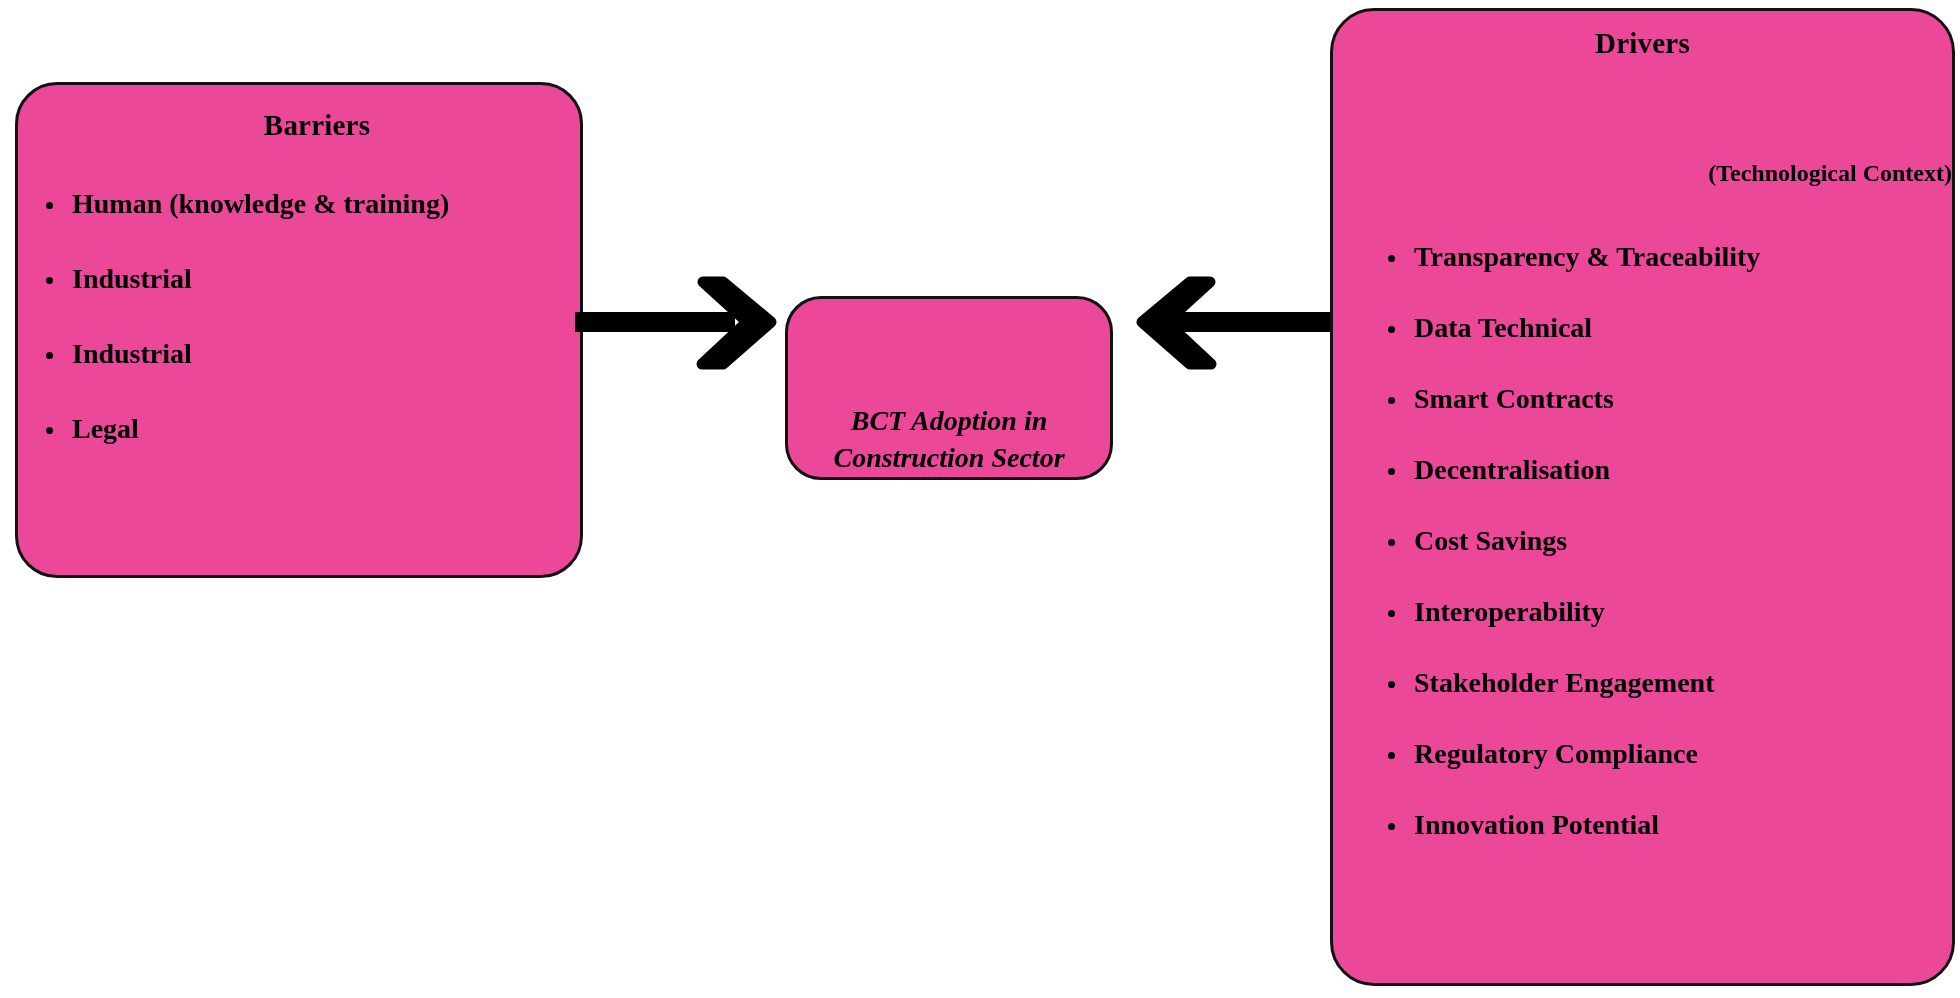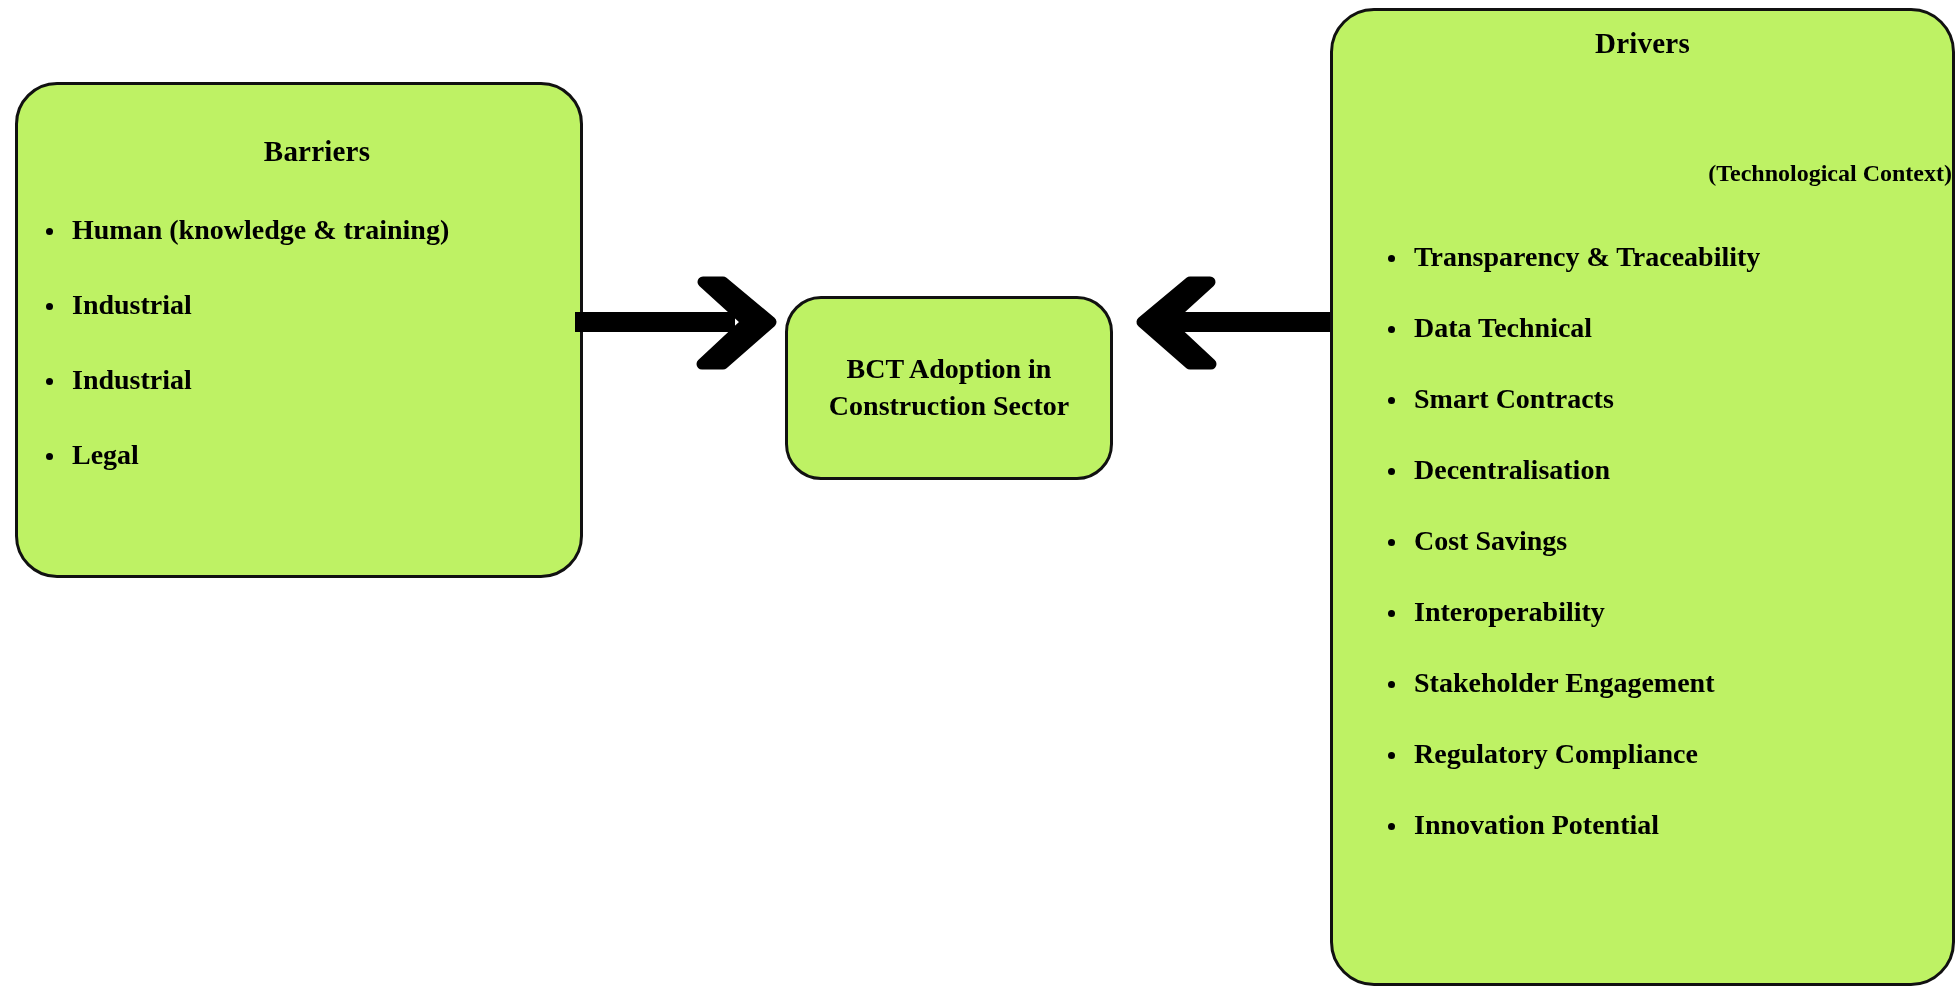--- a/index.html
+++ b/index.html
@@ -16,59 +16,60 @@
     width: 1960px;
     height: 998px;
     background: #ffffff;
     overflow: hidden;
   }
 
   
   .box {
     position: absolute;
     box-sizing: border-box;
-    background: #bef264;
+    background: #ec4899;
     border: 3px solid #111111;
     border-radius: 34px;
   }
   #barriers-box {
     left: 15px;
     top: 82px;
     width: 568px;
     height: 496px;
     border-radius: 42px;
   }
   #center-box {
     left: 785px;
     top: 296px;
     width: 328px;
     height: 184px;
     border-radius: 36px;
     border-width: 3px;
     display: flex;
-    align-items: center;
+    align-items: flex-end;
     justify-content: center;
+    font-style: italic;
   }
   #drivers-box {
     left: 1330px;
     top: 8px;
     width: 625px;
     height: 978px;
     border-radius: 44px;
   }
 
   
   .box-title {
     text-align: center;
     font-weight: bold;
     font-size: 29px;
     letter-spacing: 0.2px;
   }
   #barriers-title {
-    margin-top: 50px;
+    margin-top: 24px;
     padding-left: 36px;
   }
   #drivers-title {
     margin-top: 16px;
   }
   #drivers-subtitle {
     text-align: right;
     font-weight: bold;
     font-size: 24px;
     margin-top: 100px;

